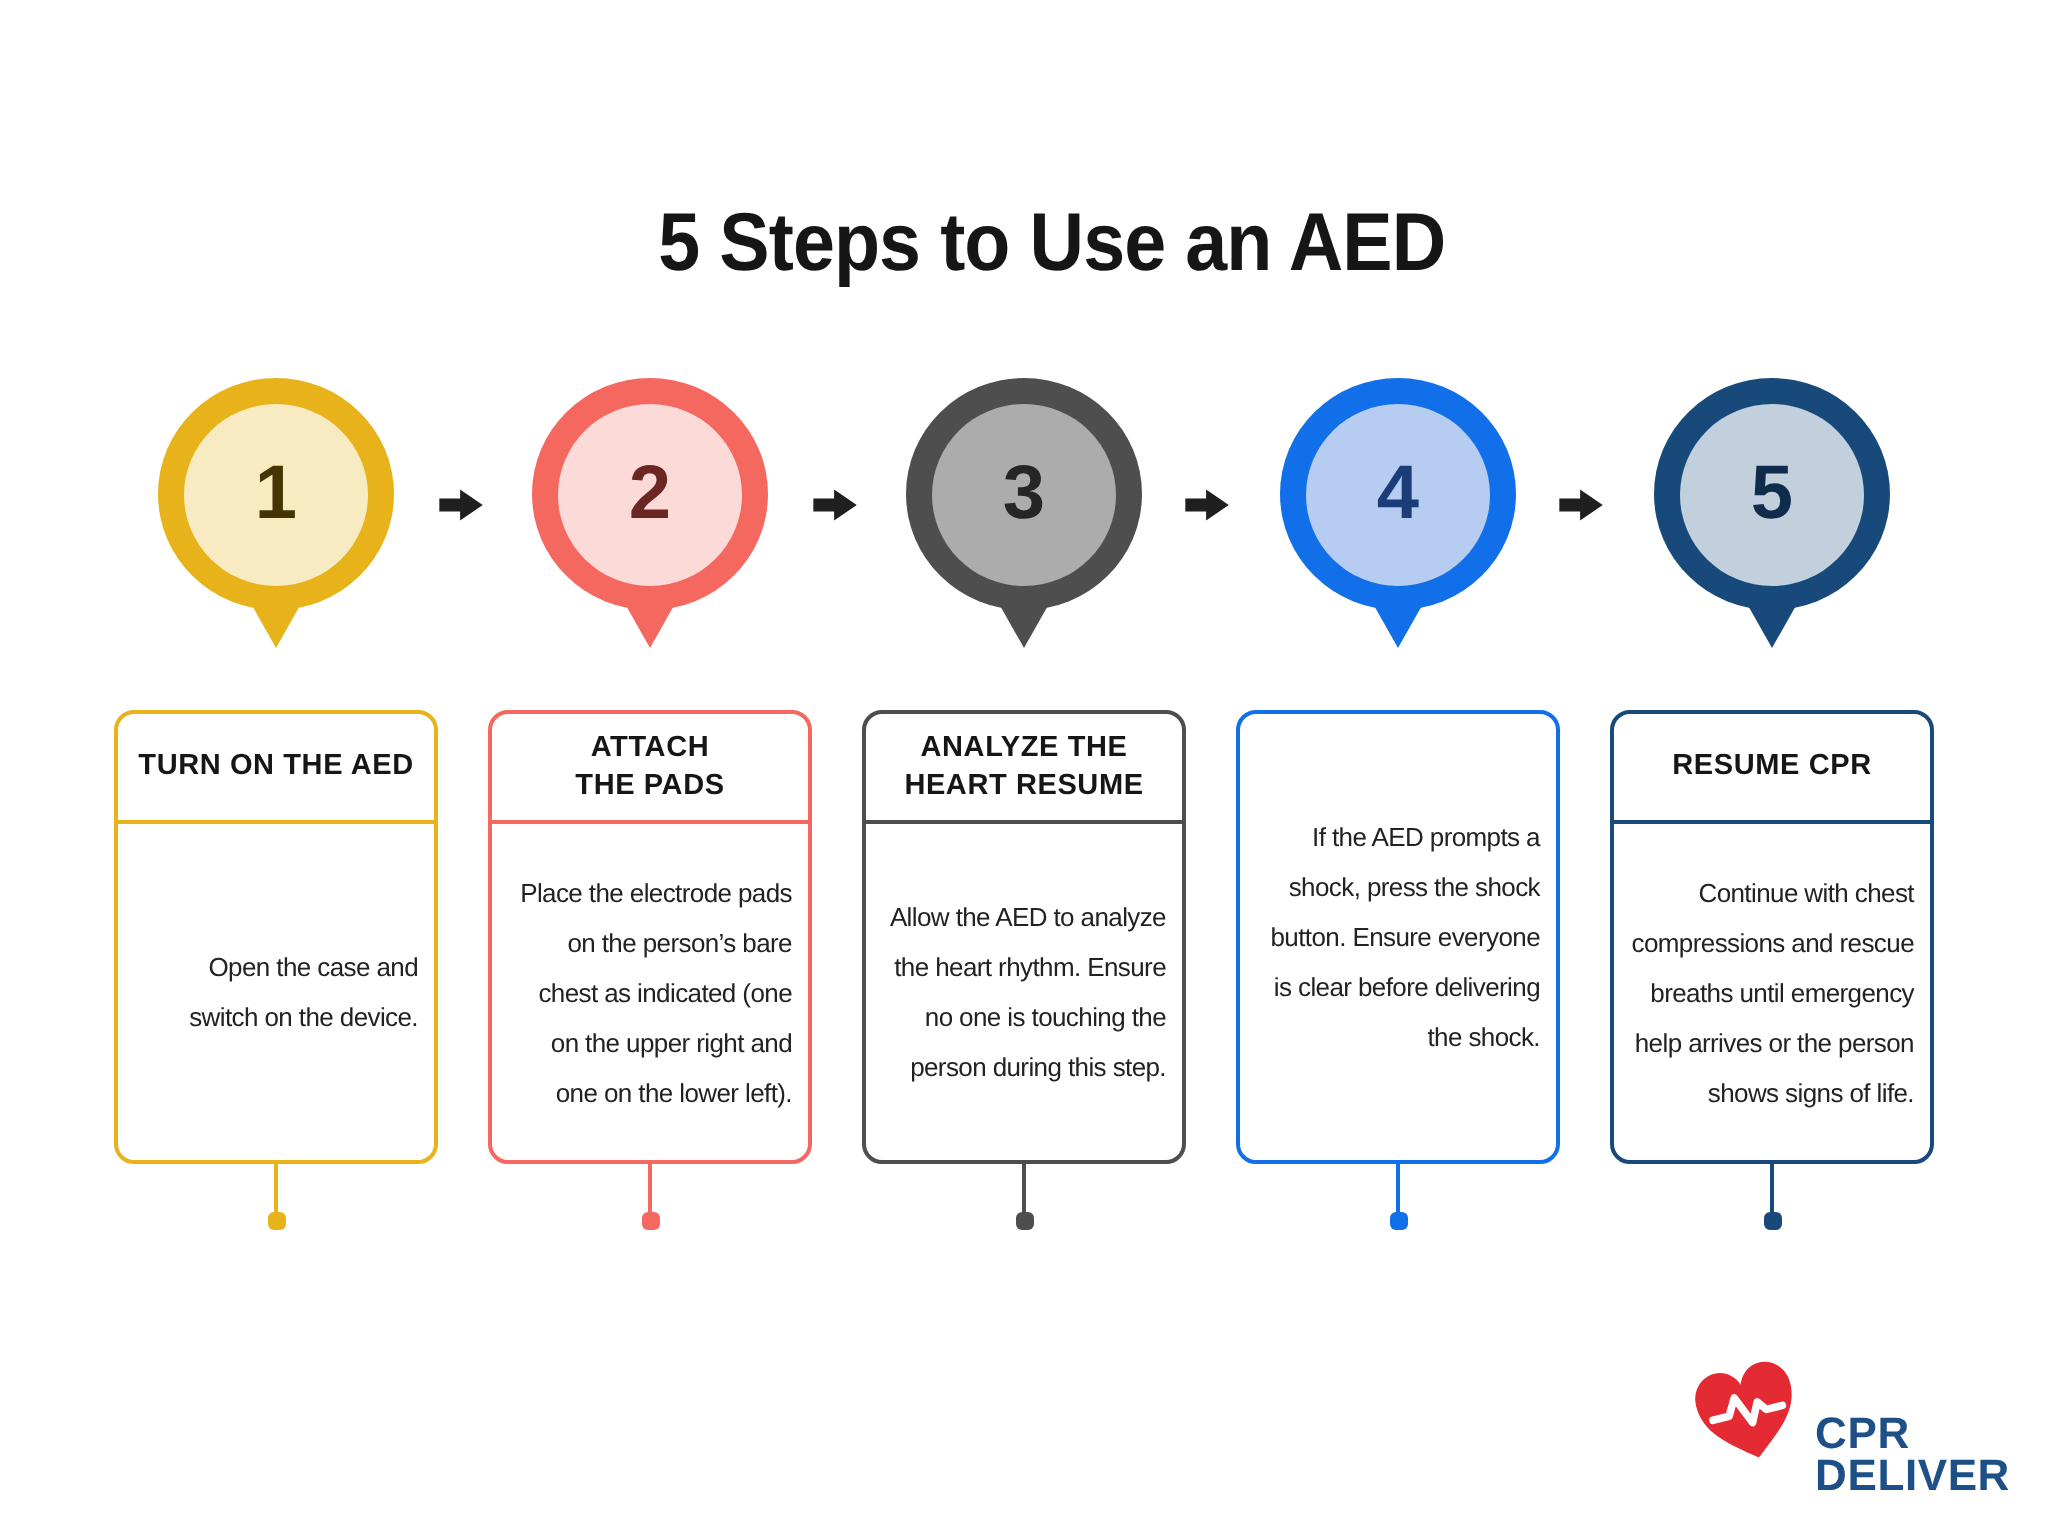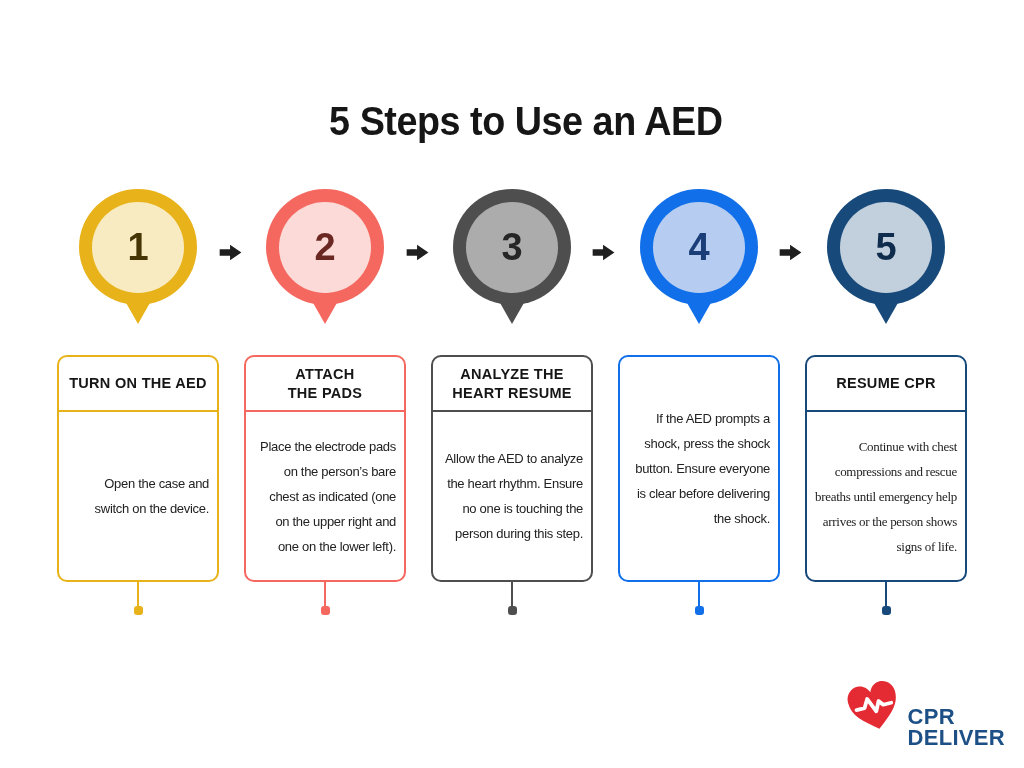--- a/index.html
+++ b/index.html
@@ -140,21 +140,21 @@
     <div class="card" style="border-color: rgb(79, 78, 78);">
       <div class="card-head" style="border-bottom-color: rgb(79, 78, 78);">ANALYZE THE
 HEART RESUME</div>
       <div class="card-body" style="color: rgb(34, 34, 34);">Allow the AED to analyze the heart rhythm. Ensure no one is touching the person during this step.</div>
     </div>
     <div class="card" style="border-color: rgb(17, 112, 233);">
       <div class="card-body" style="color: rgb(34, 34, 34);">If the AED prompts a shock, press the shock button. Ensure everyone is clear before delivering the shock.</div>
     </div>
     <div class="card" style="border-color: rgb(23, 74, 123);">
       <div class="card-head" style="border-bottom-color: rgb(23, 74, 123); text-align: right;">RESUME CPR</div>
-      <div class="card-body" style="color: rgb(34, 34, 34); font-family: Liberation Serif, serif;">Continue with chest compressions and rescue breaths until emergency help arrives or the person shows signs of life.</div>
+      <div class="card-body" style="color: rgb(34, 34, 34);">Continue with chest compressions and rescue breaths until emergency help arrives or the person shows signs of life.</div>
     </div>
   </div>
 
   <div class="row conn-row">
     <div class="connector">
       <div class="conn-line" style="background-color: rgb(232, 179, 26);"></div>
       <div class="conn-dot" style="background-color: rgb(232, 179, 26);"></div>
     </div>
     <div class="connector">
       <div class="conn-line" style="background-color: rgb(245, 104, 95);"></div>

